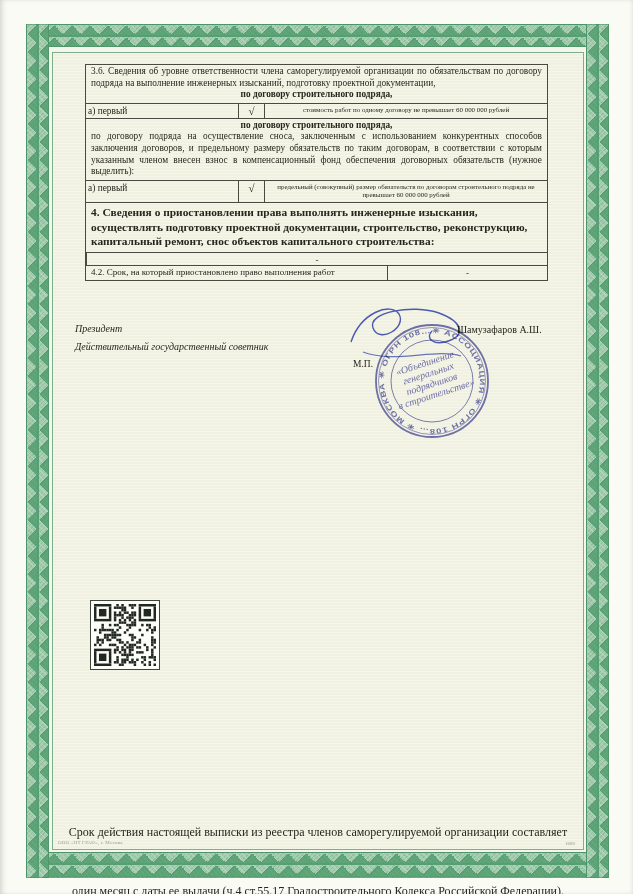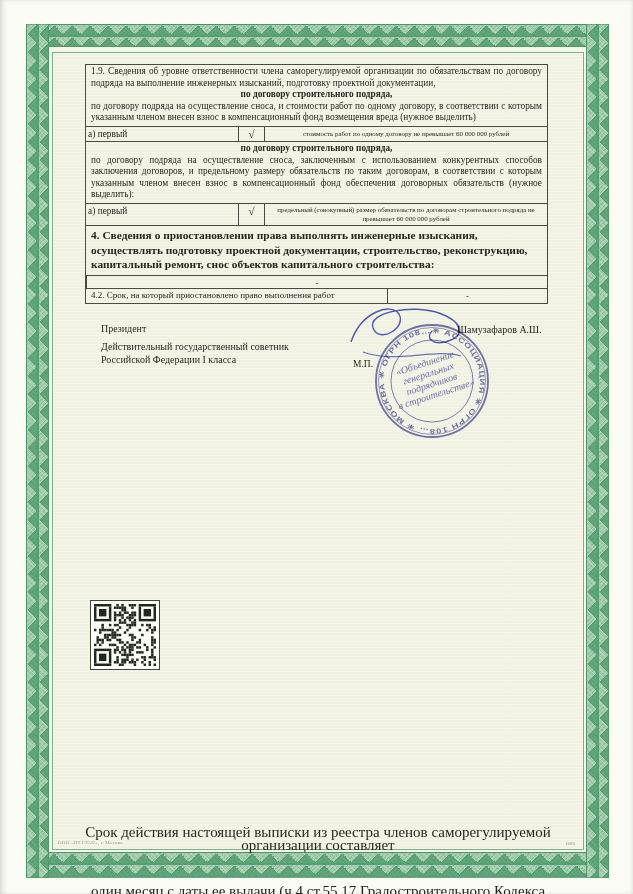--- a/index.html
+++ b/index.html
@@ -52,53 +52,52 @@
   .t-center-bold{text-align:center; font-weight:bold;}
   .t-row3{display:flex; border-top:1px solid #4a4a42; align-items:stretch;}
   .c-level{width:152px; text-align:left; font-size:9.4px; padding:2px 2px; box-sizing:border-box;}
   .c-check{width:27px; border-left:1px solid #4a4a42; border-right:1px solid #4a4a42; text-align:center; font-size:11px; padding-top:1px; box-sizing:border-box;}
   .c-desc{flex:1; text-align:center; font-size:6.9px; line-height:8.6px; padding:2px 4px; display:flex; align-items:center; justify-content:center; box-sizing:border-box;}
   .t-head4{border-top:1px solid #4a4a42; padding:2px 5px 3px 5px; font-size:11.4px; font-weight:bold; line-height:14.6px;}
   .t-row2{display:flex; border-top:1px solid #4a4a42;}
   .c-label{width:301px; font-size:9px; line-height:11px; padding:1px 5px 2px 5px; box-sizing:border-box;}
   .c-value{flex:1; border-left:1px solid #4a4a42; text-align:center; font-size:9px; padding-top:2px; box-sizing:border-box;}
   
-  .sig-left{position:absolute; left:48px; top:269px; font-size:10px; line-height:13px;}
+  .sig-left{position:absolute; left:22px; top:269px; font-size:10px; line-height:13px;font-style:italic;}
   .sig-left .gap{height:5px;}
   .sig-name{position:absolute; left:404px; top:271px; font-size:10px;}
   .seal-place{position:absolute; left:300px; top:306px; font-size:9.5px; z-index:1;}
   .stamp-wrap{position:absolute; left:313px; top:262px; width:132px; height:132px; z-index:2; opacity:.88; mix-blend-mode:multiply;}
   .sig-stroke{position:absolute; left:280px; top:245px; width:190px; height:110px; z-index:3; mix-blend-mode:multiply;}
   
   .qr-box{position:absolute; left:37px; top:547px; width:70px; height:70px; border:1px solid #3d453d; background:#fdfdf9; box-sizing:border-box; padding:3px;}
   
-  .validity{position:absolute; left:0; width:100%; text-align:center; font-size:15px; line-height:13px;}
+  .validity{position:absolute; left:0; width:100%; text-align:center; font-size:12px; line-height:13px;}
   .v1{top:773px;} .v2{top:832px;}
   .printer-mark{position:absolute; left:5px; top:787px; font-size:5px; color:#9a9a90; letter-spacing:.2px;}
   .form-number{position:absolute; left:512px; top:788px; font-size:5px; color:#9a9a90;}
 </style>
 </head>
 <body>
 
 <div class="page">
 
   <div class="frame-gap"></div>
   <div class="band band-h band-top"></div>
   <div class="band band-h band-bottom"></div>
   <div class="band band-v band-left"></div>
   <div class="band band-v band-right"></div>
 
   <div class="content">
 
     <div class="doc-table">
 
       <div class="t-sect">
-        <div class="just">1.9. Сведения об уровне ответственности члена саморегулируемой организации по обязательствам по договору подряда на выполнение инженерных изысканий, подготовку проектной документации,</div>
+        <div class="just">3.6. Сведения об уровне ответственности члена саморегулируемой организации по обязательствам по договору подряда на выполнение инженерных изысканий, подготовку проектной документации,</div>
         <div class="t-center-bold">по договору строительного подряда,</div>
-        <div class="just">по договору подряда на осуществление сноса, и стоимости работ по одному договору, в соответствии с которым указанным членом внесен взнос в компенсационный фонд возмещения вреда (нужное выделить)</div>
       </div>
       <div class="t-row3">
         <div class="c-level">а) первый</div>
         <div class="c-check">√</div>
         <div class="c-desc">стоимость работ по одному договору не превышает 60 000 000 рублей</div>
       </div>
 
       <div class="t-sect">
         <div class="t-center-bold">по договору строительного подряда,</div>
         <div class="just">по договору подряда на осуществление сноса, заключенным с использованием конкурентных способов заключения договоров, и предельному размеру обязательств по таким договорам, в соответствии с которым указанным членом внесен взнос в компенсационный фонд обеспечения договорных обязательств (нужное выделить):</div>
@@ -116,21 +115,20 @@
       <div class="t-row2">
         <div class="c-label">4.2. Срок, на который приостановлено право выполнения работ</div>
         <div class="c-value">-</div>
       </div>
     </div>
 
     <div class="sig-left">
       <div>Президент</div>
       <div class="gap"></div>
       <div>Действительный государственный советник</div>
-      <div>Российской Федерации I класса</div>
     </div>
     <div class="sig-name">Шамузафаров А.Ш.</div>
     <div class="seal-place">М.П.</div>
 
     <div class="stamp-wrap">
       <svg width="132" height="132" viewBox="0 0 132 132">
         <circle cx="66" cy="66" r="56" fill="none" stroke="#5f62b0" stroke-width="1.8"></circle>
         <circle cx="66" cy="66" r="53.5" fill="none" stroke="#5f62b0" stroke-width="0.7"></circle>
         <circle cx="66" cy="66" r="41" fill="none" stroke="#5f62b0" stroke-width="0.9"></circle>
         <path id="ring-path" d="M 66 18 A 48 48 0 1 1 65.99 18" fill="none"></path>

